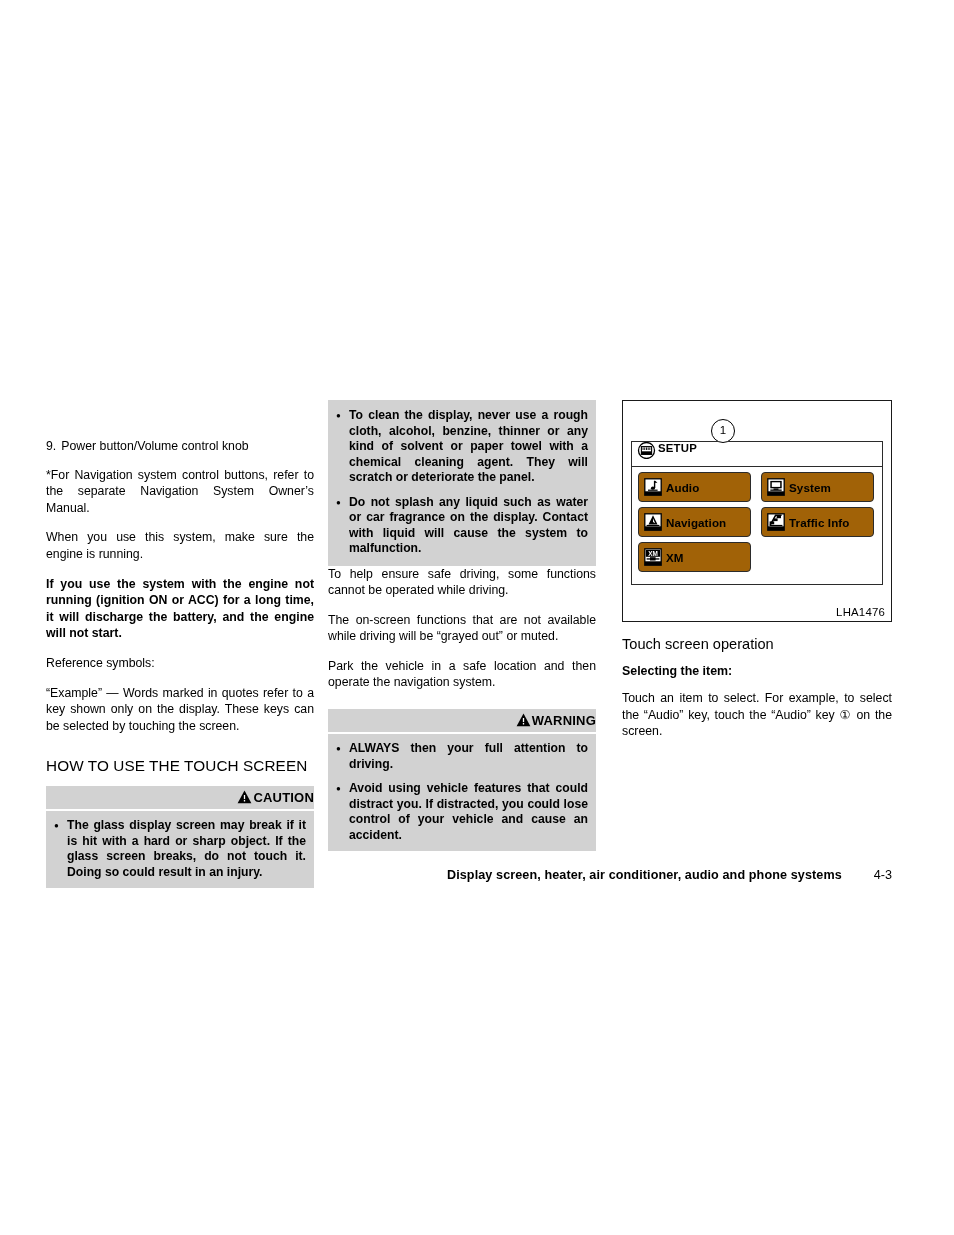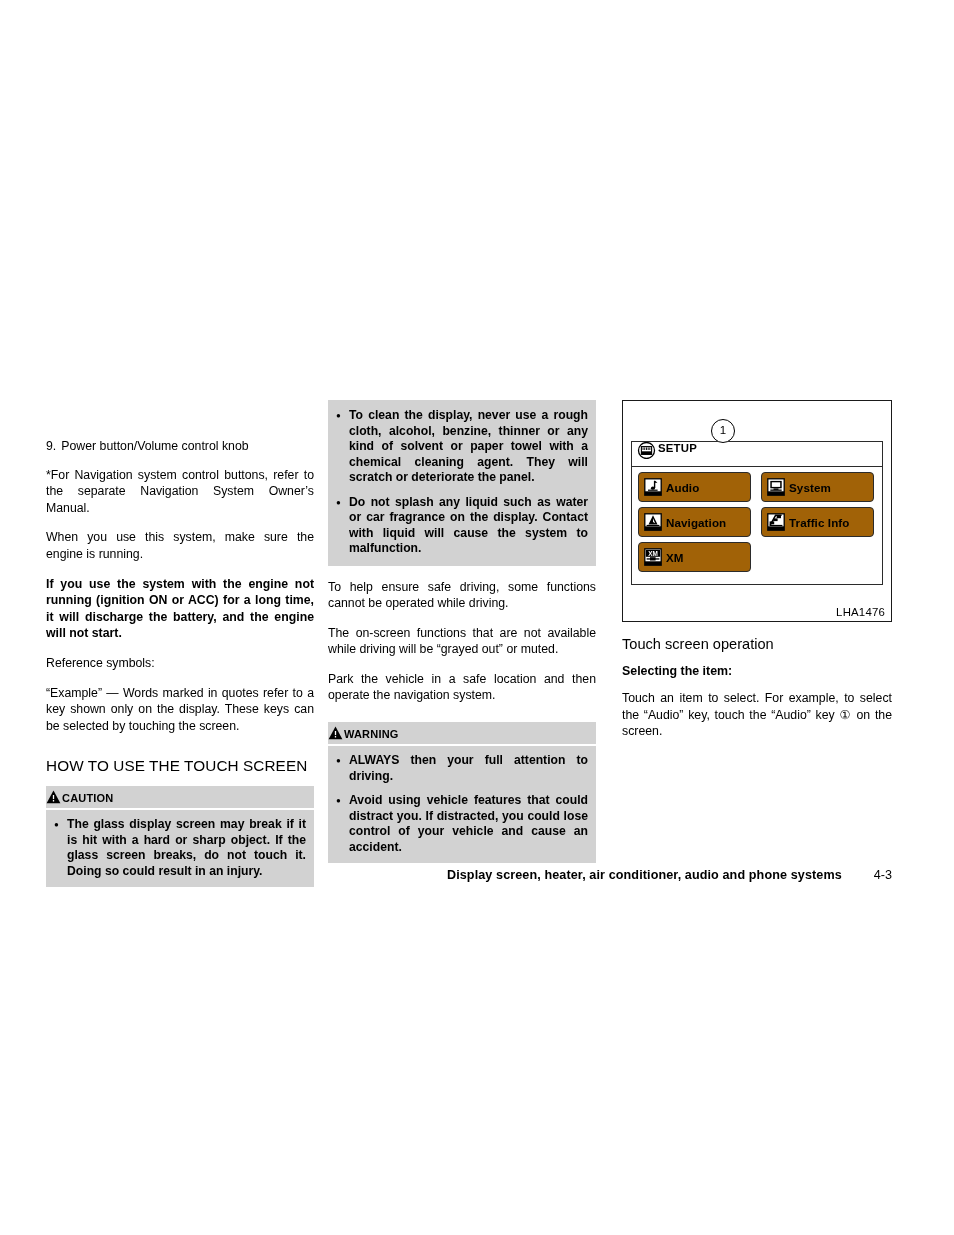--- a/index.html
+++ b/index.html
@@ -76,22 +76,22 @@
     margin: 13px 0 9px 0;
   }
 
   
   .alertbox {
     background: #d2d2d2;
     width: 268px;
     box-sizing: border-box;
   }
   .alertbox .alert-head {
-    text-align: left;
-    font-size: 11px;
+    text-align: right;
+    font-size: 13px;
     font-weight: bold;
     padding: 4px 0 4px 0;
     border-bottom: 2px solid #ffffff;
     letter-spacing: 0.2px;
   }
   .alertbox .alert-head .tri {
     display: inline-block;
     vertical-align: -2px;
     margin-right: 1px;
   }
@@ -114,21 +114,21 @@
   .alertbox li:before {
     content: "\25CF";
     position: absolute;
     left: 0;
     top: -1px;
     font-size: 8px;
     line-height: 17px;
   }
 
   
-  #col2-top-alert { margin-bottom: 13px; }
+  #col2-top-alert { }
   #col2-top-alert ul { padding-top: 8px; padding-bottom: 9px; }
 
   
   .figure {
     position: relative;
     width: 270px;
     height: 222px;
     border: 1.6px solid #1a1a1a;
     box-sizing: border-box;
     background: #ffffff;

